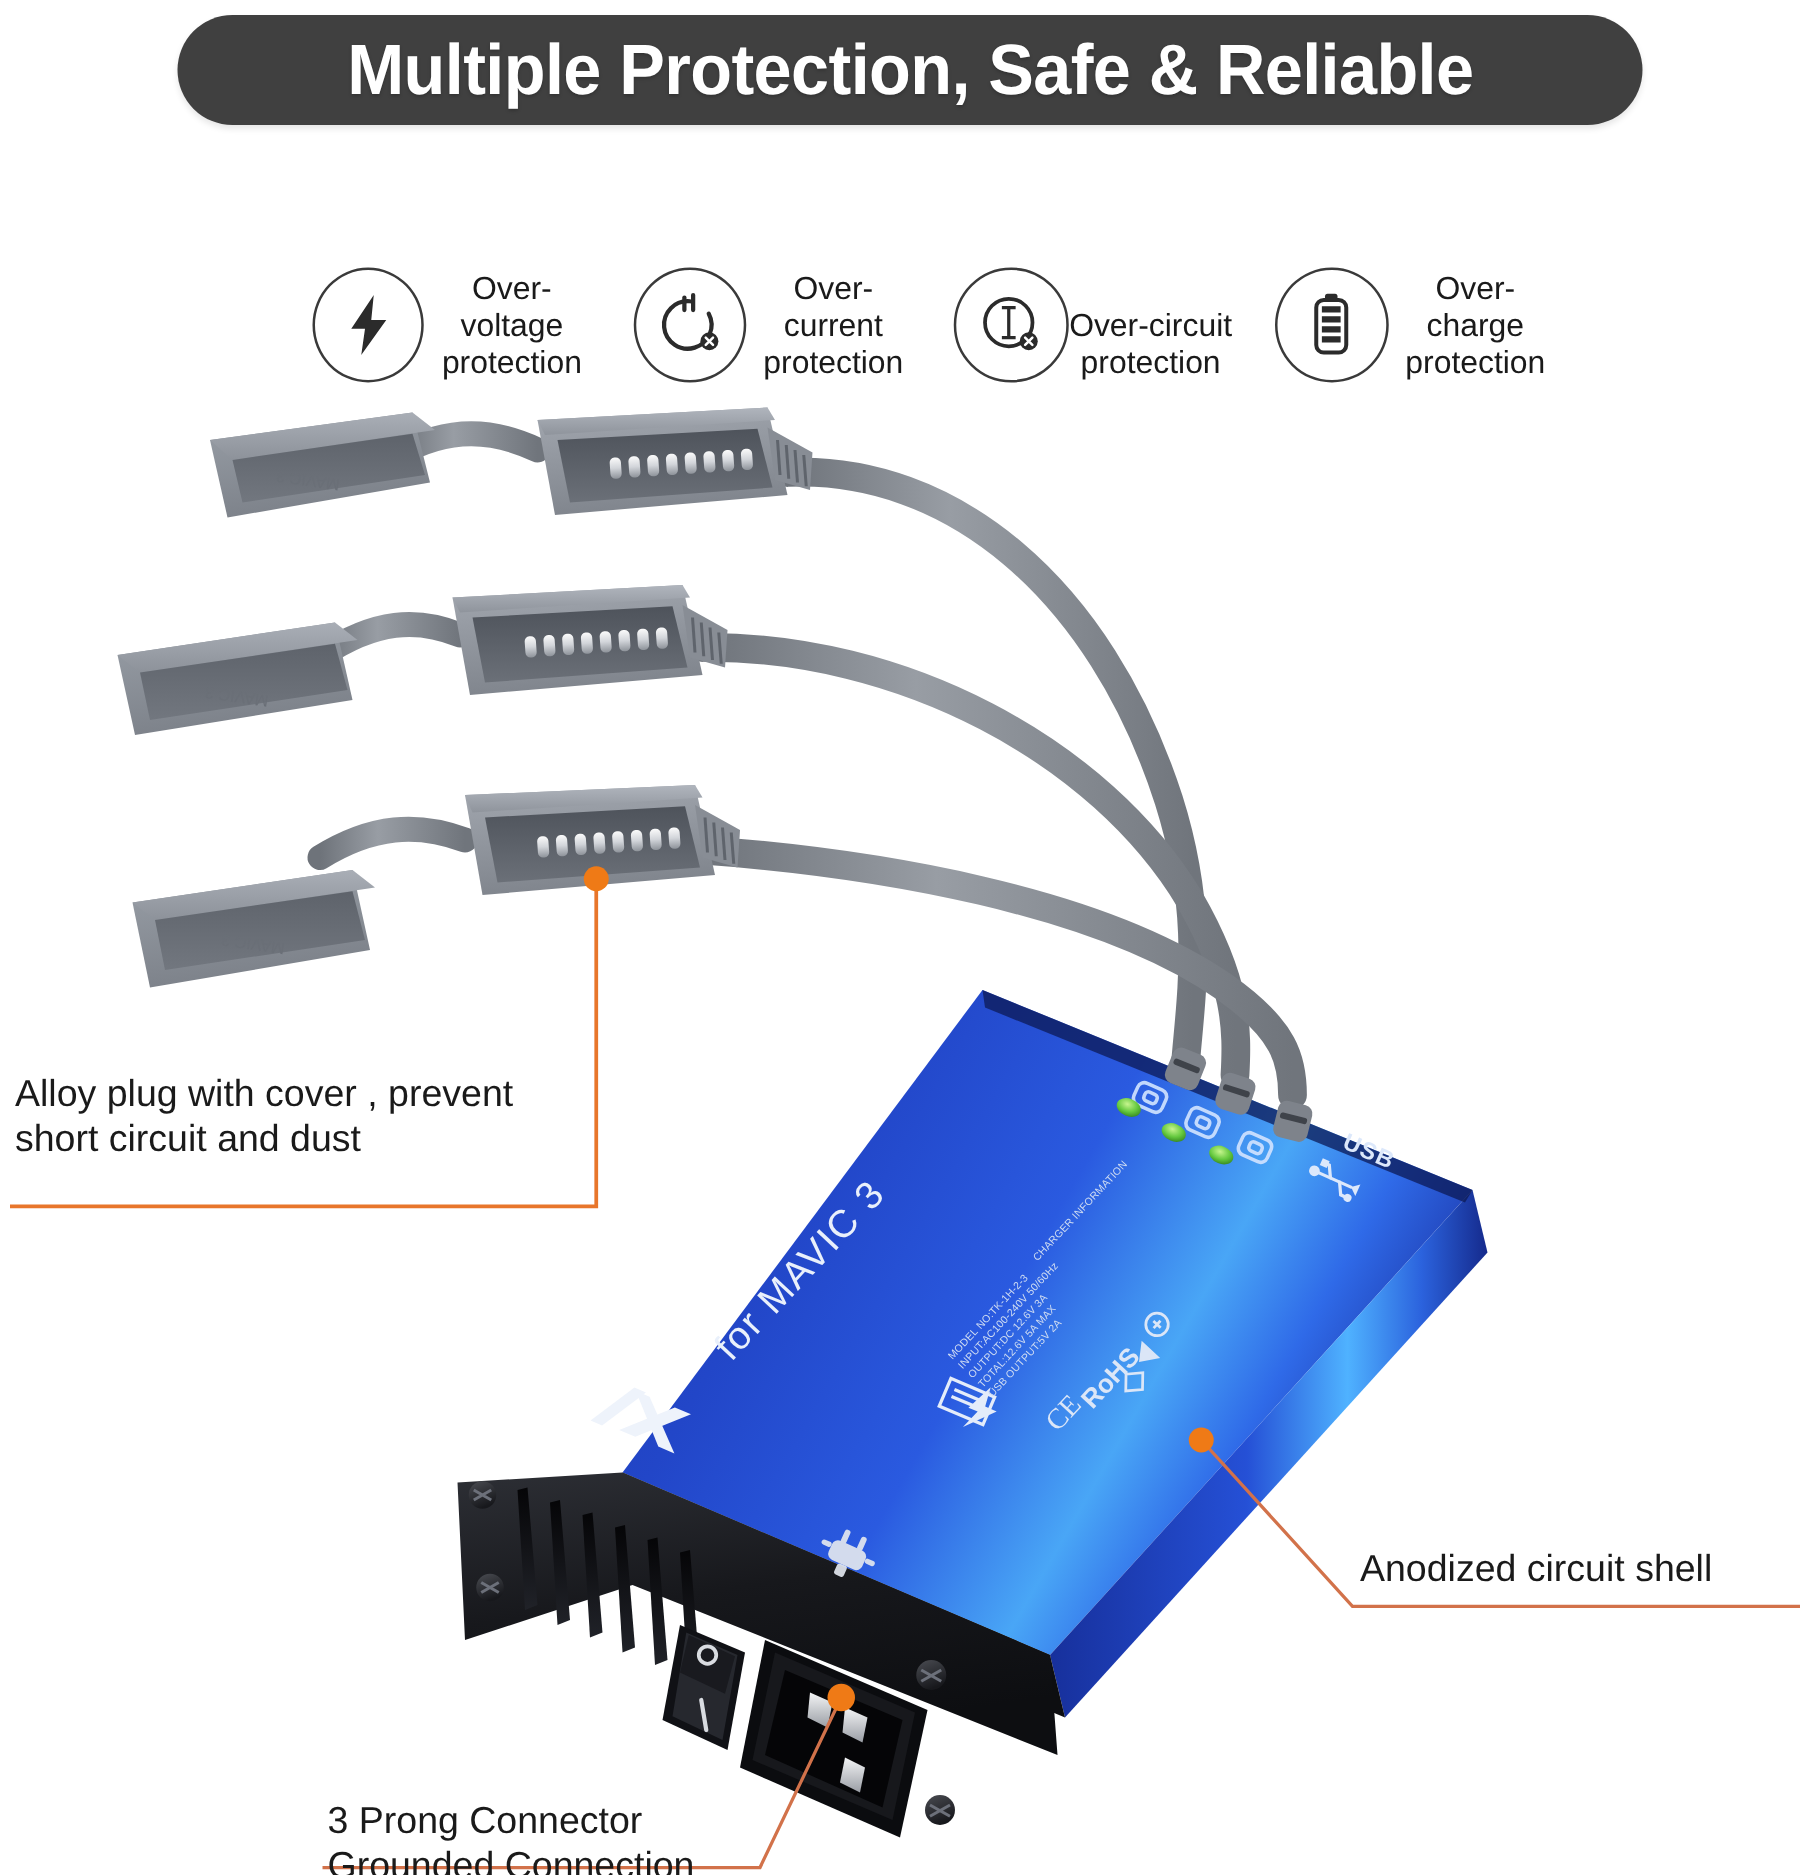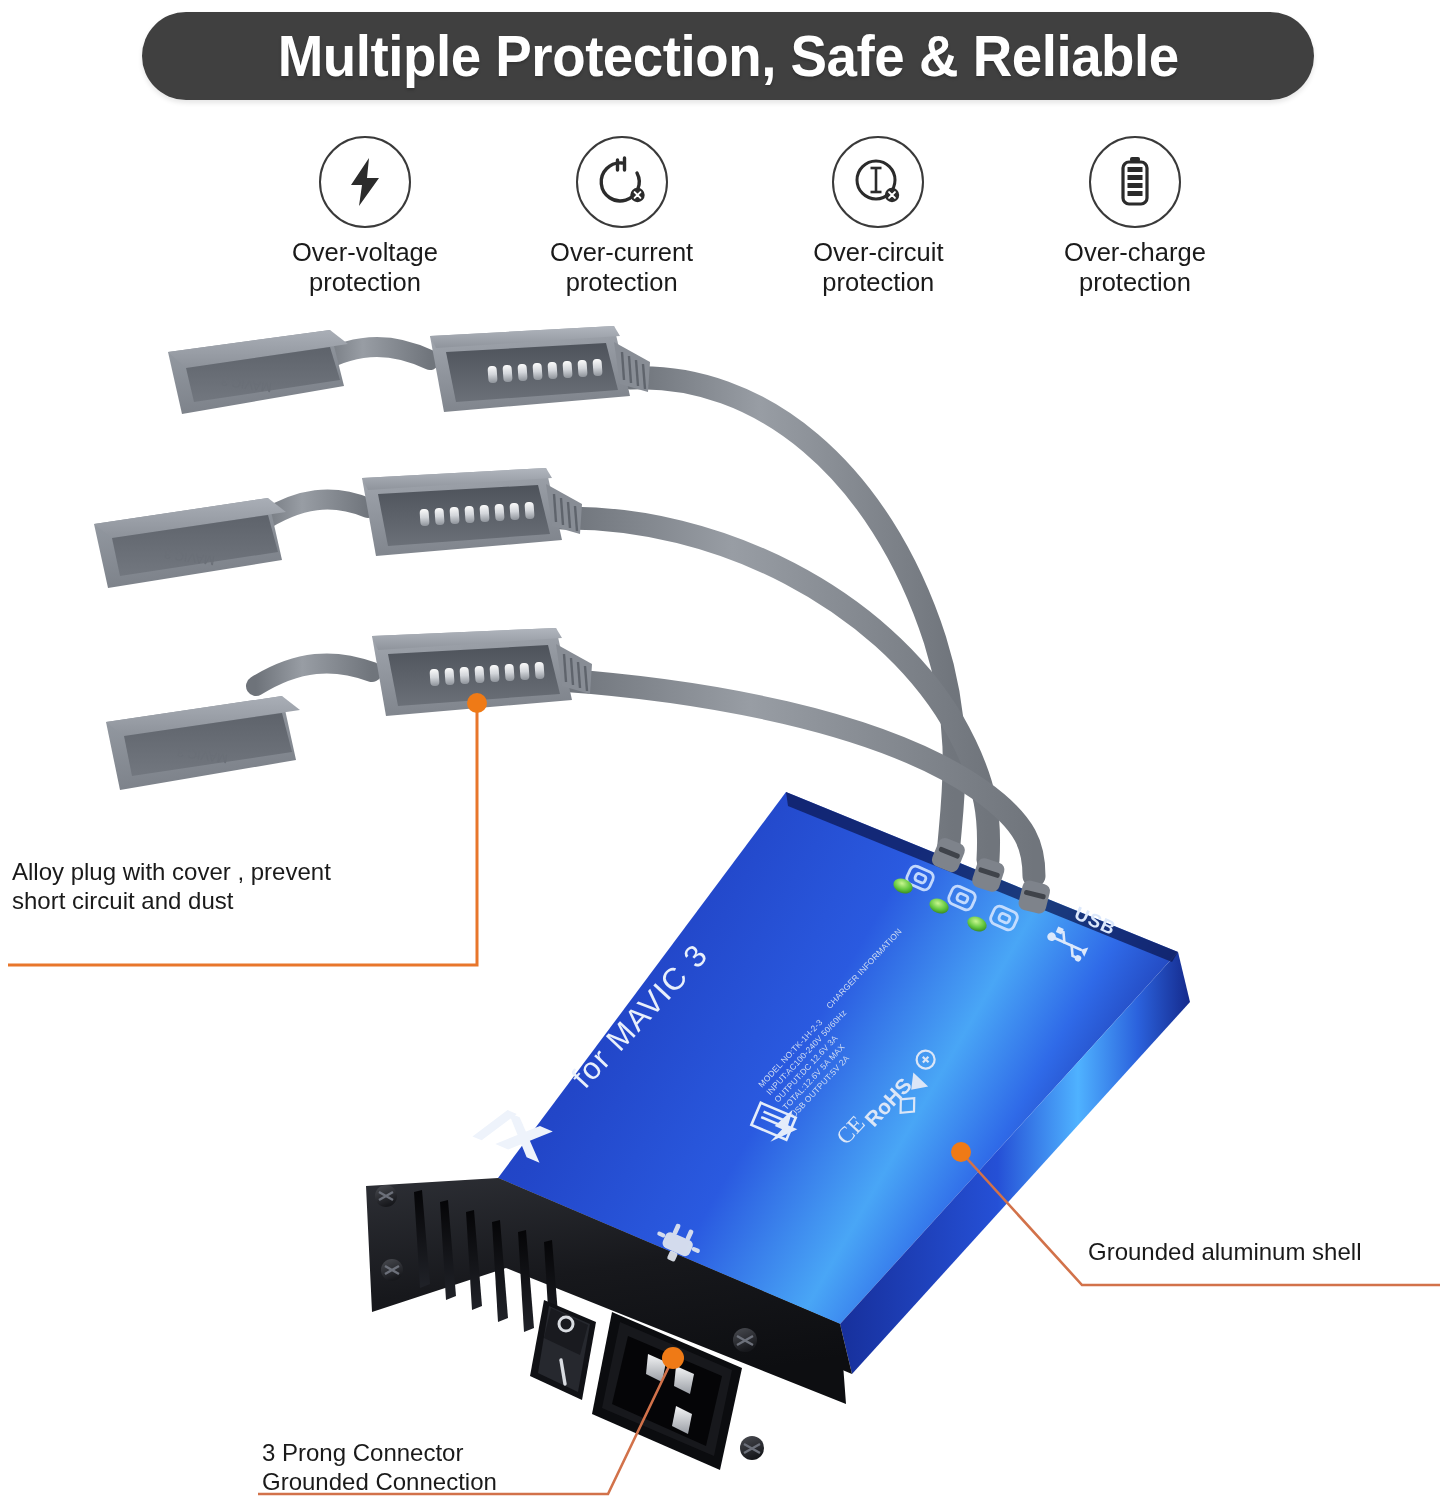--- a/index.html
+++ b/index.html
@@ -10,32 +10,32 @@
   .banner{position:absolute;left:142px;top:12px;width:1172px;height:88px;
           background:#404040;border-radius:44px;display:flex;align-items:center;
           justify-content:center;box-shadow:0 3px 5px rgba(0,0,0,.10);}
   .banner-text{font-size:57px;font-weight:bold;color:#fff;letter-spacing:-.5px;
           white-space:nowrap;transform:scaleX(.96);
           text-shadow:0 2px 3px rgba(0,0,0,.22);}
 
   
   .features{position:absolute;left:250px;top:136px;width:1000px;height:170px;
             display:flex;justify-content:space-between;}
-  .feature{width:230px;display:flex;flex-direction:column;align-items:center;}
+  .feature{width:230px;display:flex;flex-direction:row;align-items:flex-end;}
   .feature .ring{width:88px;height:88px;border-radius:50%;
             border:2.5px solid #3a3a3a;display:flex;align-items:center;
             justify-content:center;position:relative;}
   .feature .cap{margin-top:10px;text-align:center;font-size:25.5px;
             line-height:1.16;color:#1a1a1a;}
 
   
   .stage{position:absolute;left:0;top:0;width:1442px;height:1500px;}
 
   
-  .callout{position:absolute;font-size:24px;line-height:1.2;color:#1a1a1a;
+  .callout{position:absolute;font-size:30px;line-height:1.2;color:#1a1a1a;
            white-space:pre;}
   #callout-alloy{left:12px;top:858px;}
   #callout-shell{left:1088px;top:1238px;}
   #callout-prong{left:262px;top:1439px;}
 </style>
 </head>
 <body>
 
 <div class="banner">
   <div class="banner-text">Multiple Protection, Safe &amp; Reliable</div>
@@ -417,14 +417,14 @@
 
     <path d="M961 1152 L1082 1285 L1440 1285" fill="none" stroke="#d2724a" stroke-width="2.6"></path>
     <circle cx="961" cy="1152" r="10" fill="#ef7a16"></circle>
 
     <path d="M673 1358 L608 1494 L258 1494" fill="none" stroke="#d2724a" stroke-width="2.6"></path>
     <circle cx="673" cy="1358" r="11" fill="#ef7a16"></circle>
   </g>
 </svg>
 
 <div class="callout" id="callout-alloy">Alloy plug with cover , prevent<br>short circuit and dust</div>
-<div class="callout" id="callout-shell">Grounded aluminum shell</div>
+<div class="callout" id="callout-shell">Anodized circuit shell</div>
 <div class="callout" id="callout-prong">3 Prong Connector<br>Grounded Connection</div>
 
 </body></html>

